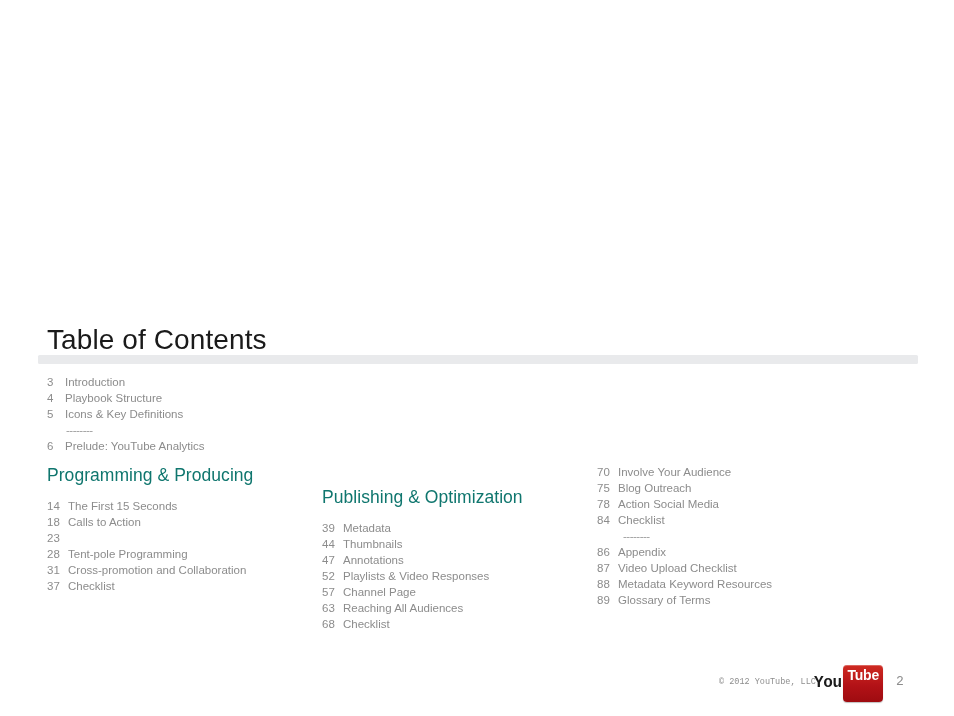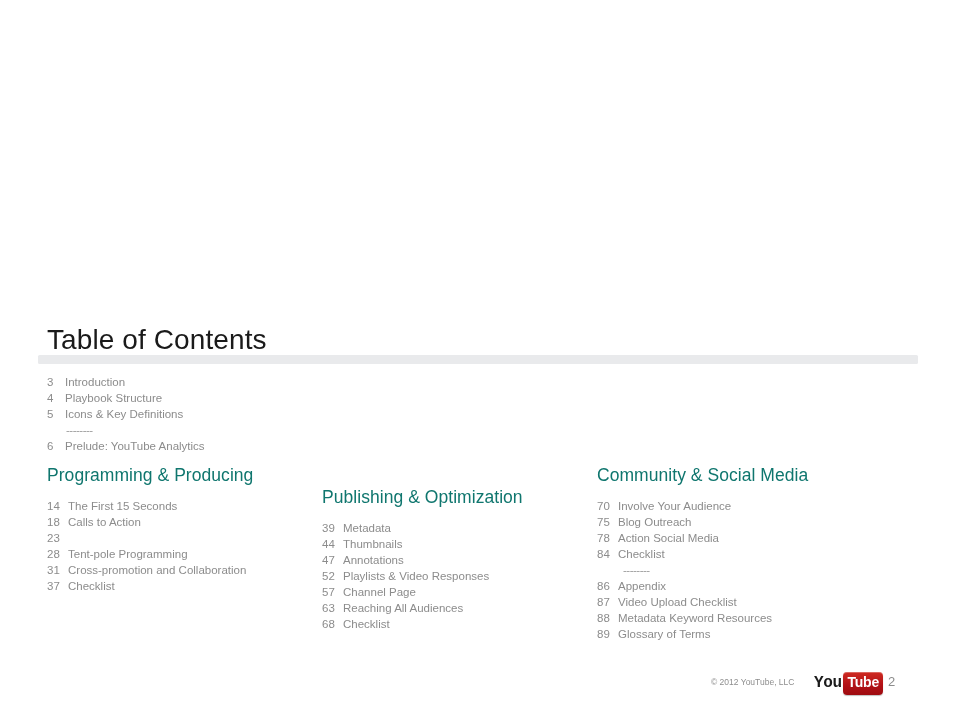--- a/index.html
+++ b/index.html
@@ -115,24 +115,25 @@
     letter-spacing: -0.5px;
     padding-left: 22px;
     white-space: nowrap;
   }
   .front-list .sep-row { padding-left: 19px; }
   .col-3 .sep-row { padding-left: 26px; }
 
   
   .footer {
     position: absolute;
-    left: 0;
+    left: 8px;
     top: 673px;
     width: 790px;
     height: 26px;
+    font-family: Liberation Mono, monospace;
   }
   .copyright {
     position: absolute;
     left: 711px;
     top: 3px;
     font-size: 8.5px;
     line-height: 12px;
     color: #8e8e8e;
     white-space: nowrap;
   }
@@ -159,21 +160,21 @@
     font-weight: bold;
     font-size: 16px;
     line-height: 15px;
     color: #1b1b1b;
     letter-spacing: -0.3px;
   }
   .yt-tube-box {
     margin-left: 1.5px;
     background: linear-gradient(180deg, #cf2b22 0%, #b31217 55%, #9e0b10 100%);
     border-radius: 4px;
-    padding: 1px 4px 4px 4px;
+    padding: 1px 4px 18px 4px;
     box-shadow: inset 0 1px 0 rgba(255,255,255,0.28), 0 1px 1px rgba(0,0,0,0.25);
   }
   .yt-tube {
     font-family: "Liberation Sans", sans-serif;
     font-weight: bold;
     font-size: 14px;
     line-height: 14px;
     color: #ffffff;
     letter-spacing: -0.2px;
   }
@@ -265,21 +266,20 @@
             <span class="lbl">Reaching All Audiences</span>
           </div>
           <div class="entry">
             <span class="pg">68</span>
             <span class="lbl">Checklist</span>
           </div>
         </div>
     </div>
 
     <div class="col col-3">
-      <div class="col-heading">Community &amp; Social Media</div>
       <div class="col-entries">
           <div class="entry">
             <span class="pg">70</span>
             <span class="lbl">Involve Your Audience</span>
           </div>
           <div class="entry">
             <span class="pg">75</span>
             <span class="lbl">Blog Outreach</span>
           </div>
           <div class="entry">

